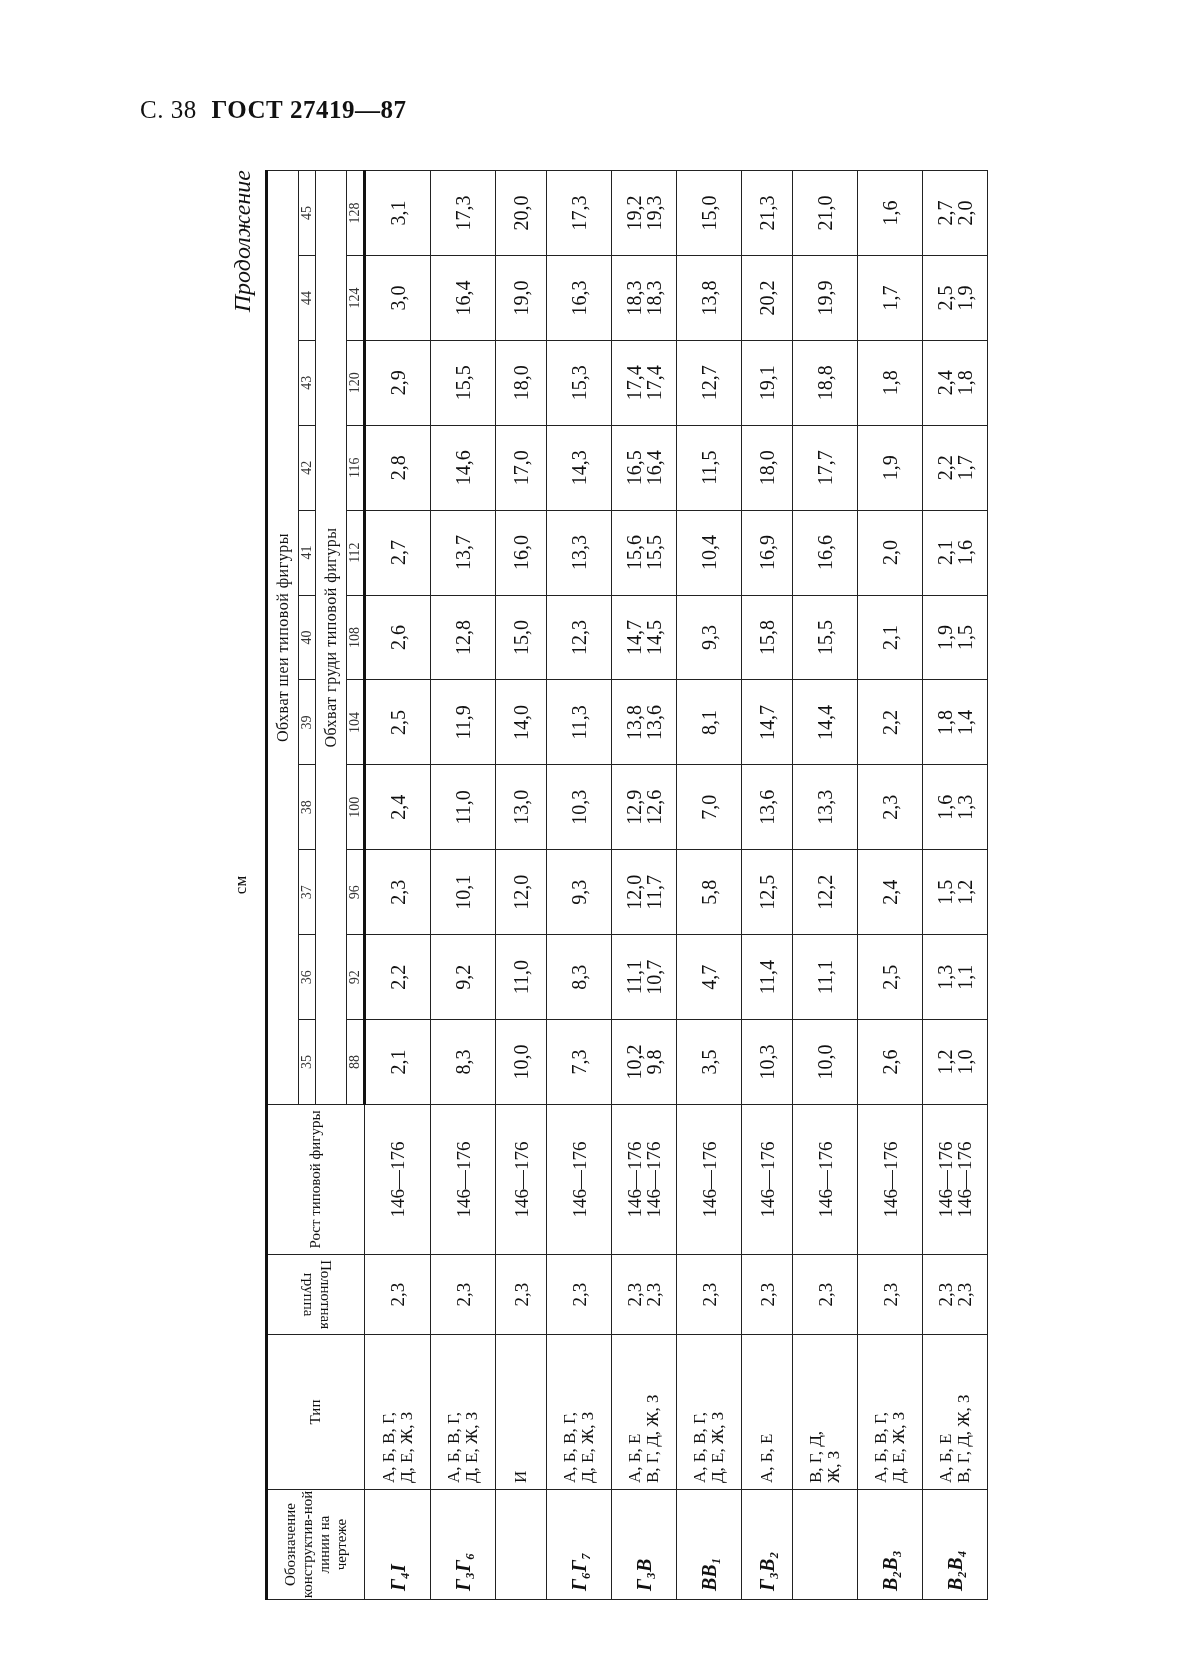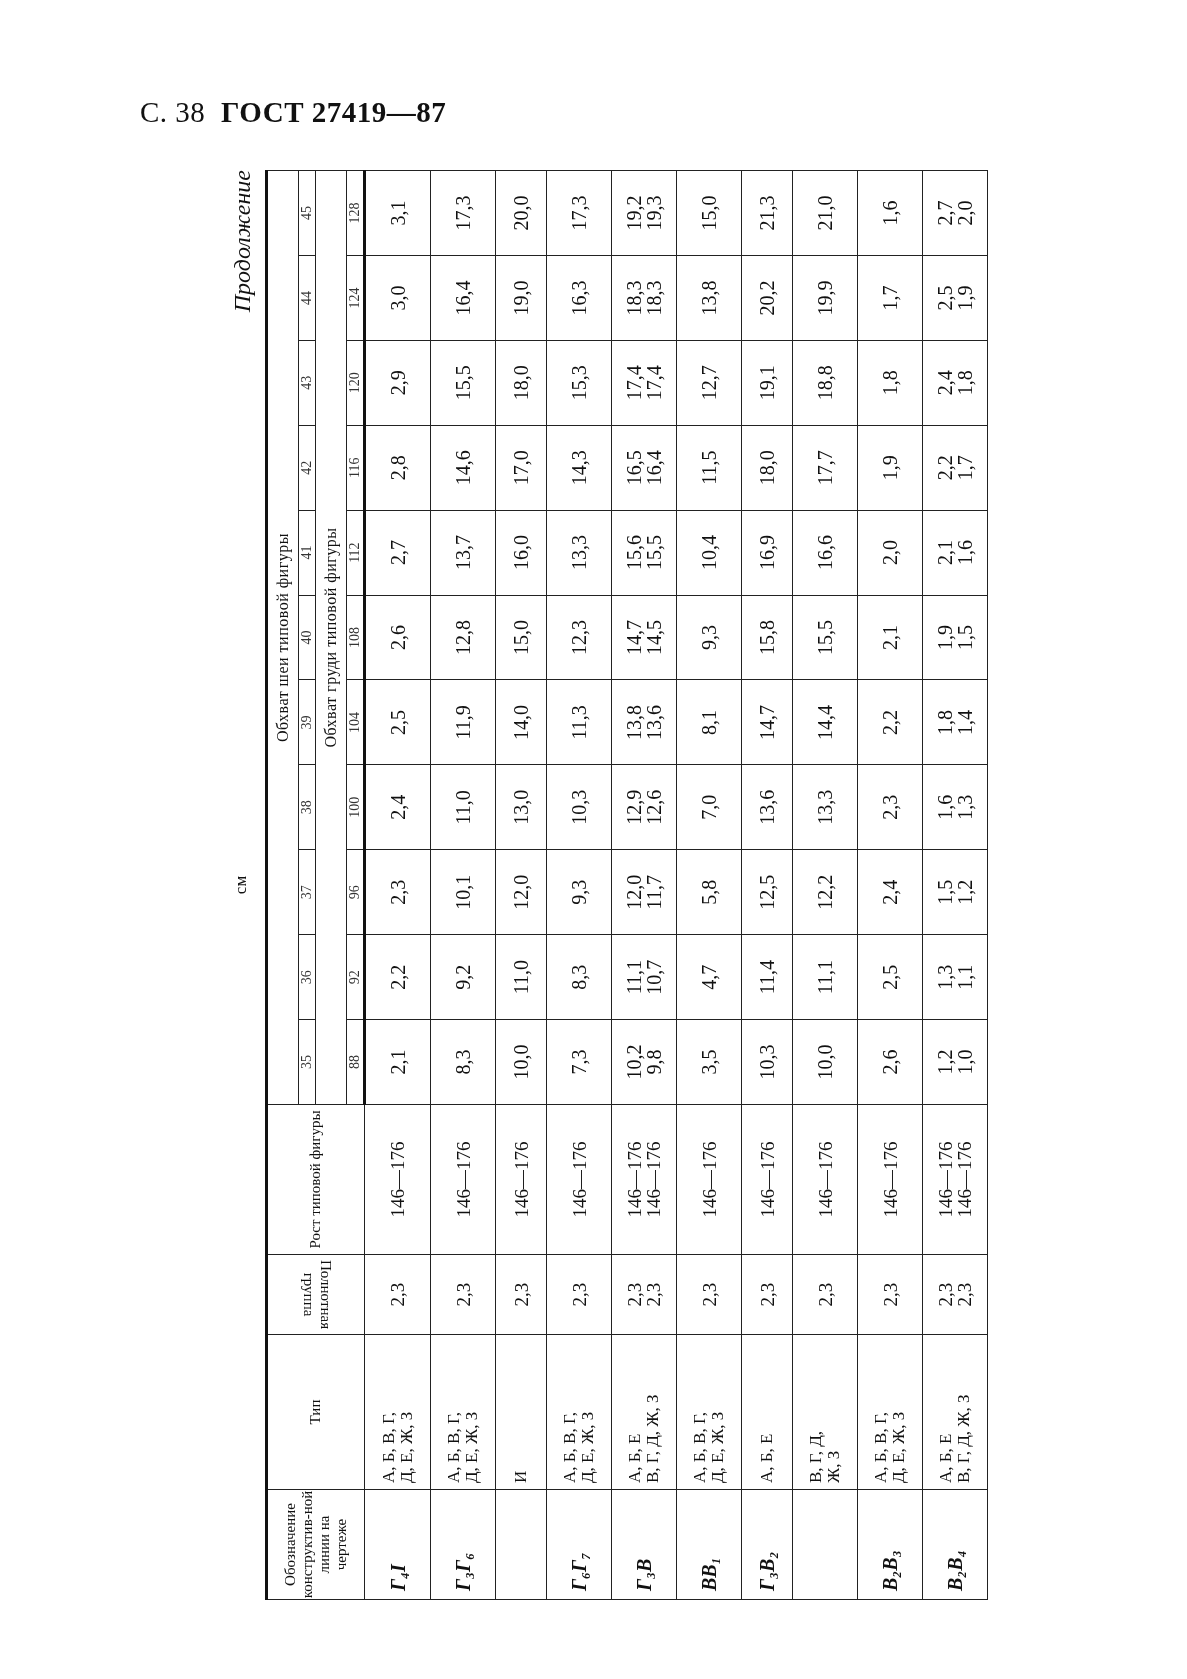--- a/index.html
+++ b/index.html
@@ -2,21 +2,21 @@
 <html><head>
 <meta charset="utf-8">
 <style>
   html, body { margin: 0; padding: 0; background: #ffffff; }
   body {
     width: 1187px; height: 1679px; position: relative; overflow: hidden;
     font-family: "Liberation Serif", "DejaVu Serif", serif; color: #111;
   }
   .page-header {
     position: absolute; left: 140px; top: 96px;
-    font-size: 29px; letter-spacing: 0.5px; color: #111;
+    font-size: 25px; letter-spacing: 0.5px; color: #111;
   }
   .page-header .num { font-weight: normal; }
   .page-header .std { font-weight: bold; margin-left: 8px; }
 
   
   .rot {
     position: absolute;
     left: 225px; top: 1600px;
     width: 1430px; height: 830px;
     transform-origin: 0 0;

